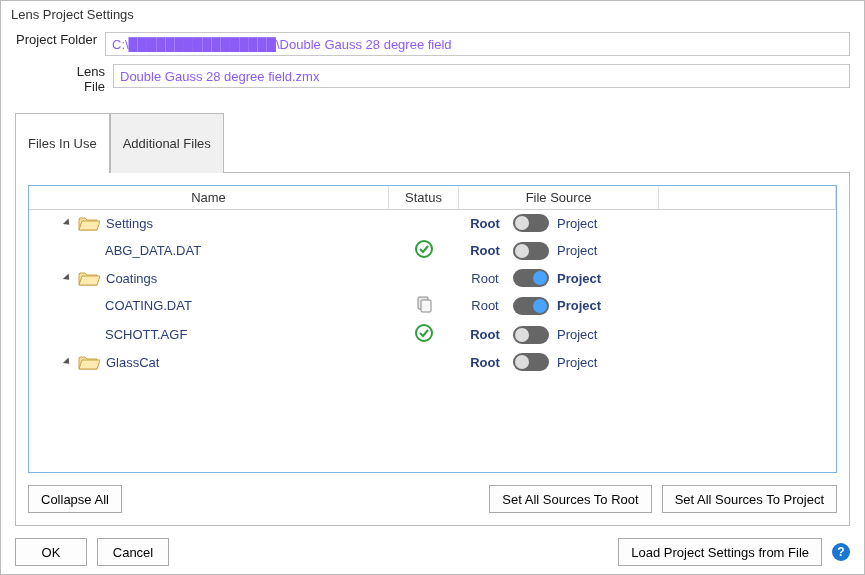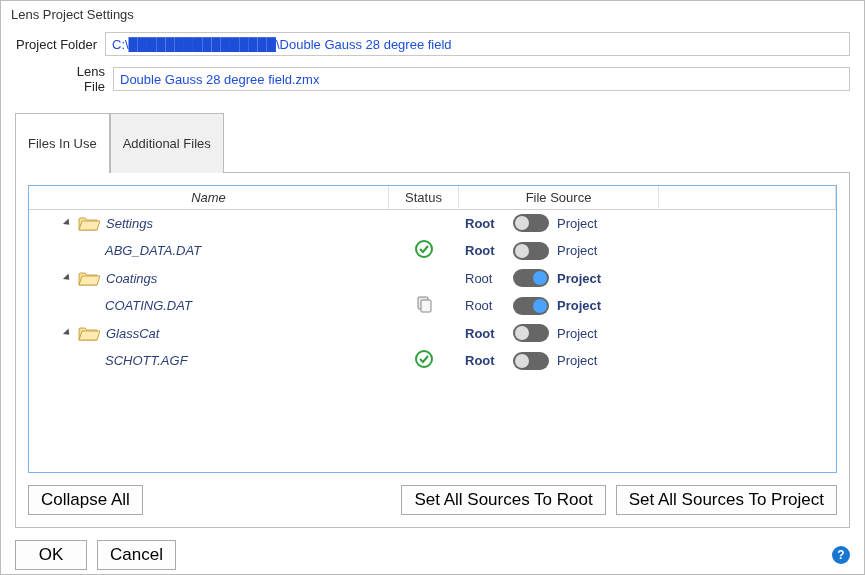--- a/index.html
+++ b/index.html
@@ -1,49 +1,49 @@
 <!DOCTYPE html>
 <html><head>
 <meta charset="utf-8">
 <style>
   * { box-sizing: border-box; font-family: "Segoe UI", Tahoma, sans-serif; }
   body { margin: 0; background: #fff; width: 865px; height: 575px; border: 1px solid #bbb; overflow: hidden; color: #333; }
   .titlebar { padding: 6px 10px; font-size: 13px; }
   .form-area { padding: 4px 14px 10px; }
-  .form-row { display: flex; align-items: center; margin-bottom: 8px; }
+  .form-row { display: flex; align-items: flex-start; margin-bottom: 8px; }
   .form-label { width: 90px; text-align: right; padding-right: 8px; font-size: 13px; color: #222; }
-  .form-input { flex: 1; border: 1px solid #c8c8c8; background: #fff; padding: 3px 6px; font-size: 13px; color: #1d4ed8; height: 24px; line-height: 16px; }
+  .form-input { flex: 1; border: 1px solid #c8c8c8; background: #fff; padding: 3px 6px; font-size: 13px; color: #8b5cf6; height: 24px; line-height: 16px; }
   .indent { margin-left: 38px; }
   .tabs-wrap { margin: 0 14px; }
   .tabstrip { display: flex; gap: 0; position: relative; bottom: -1px; }
   .tab { border: 1px solid #bbb; border-bottom: none; padding: 22px 12px; font-size: 13px; background: #f0f0f0; cursor: pointer; }
   .tab.active { background: #fff; }
   .tabpanel { border: 1px solid #bbb; padding: 12px; background: #fff; }
   .file-grid-wrap { border: 1px solid #7fb3e6; padding: 0; background: #fff; height: 288px; overflow: auto; }
   .file-grid { width: 100%; display: table; table-layout: fixed; }
   .file-grid .row { display: table-row; }
   .file-grid .cell { display: table-cell; border-bottom: 0; padding: 4px 6px; font-size: 13px; vertical-align: middle; color: #2a3e77; }
   .file-grid .header .cell { border-bottom: 1px solid #d0d0d0; border-right: 1px solid #e0e0e0; font-weight: normal; text-align: center; color: #333; padding: 4px 4px; background: #fff; }
-  .col-name { width: 360px; font-style: italic; }
+  .col-name { width: 360px; }
   .col-status { width: 70px; text-align: center; }
   .col-source { width: 200px; }
   .col-rest { width: auto; }
   .name-cell { display: flex; align-items: center; gap: 6px; }
   .name-cell.folder { padding-left: 30px; }
   .name-cell.file { padding-left: 70px; }
   .expander { width: 0; height: 0; border-left: 5px solid #555; border-top: 4px solid transparent; border-bottom: 4px solid transparent; transform: rotate(45deg); margin-right: 2px; }
   .folder-icon svg { display: block; }
   .status-cell { text-align: center; }
-  .source-cell { display: flex; align-items: center; gap: 8px; }
+  .source-cell { display: flex; align-items: center; gap: 8px; text-align: center; }
   .source-left, .source-right { font-size: 13px; color: #2a3e77; width: 40px; }
   .bold { font-weight: 600; }
   .toggle { width: 36px; height: 18px; border-radius: 9px; background: #666; position: relative; display: inline-block; cursor: pointer; }
   .toggle .dot { width: 14px; height: 14px; border-radius: 50%; background: #ddd; position: absolute; top: 2px; left: 2px; transition: none; }
   .toggle.right .dot { left: 20px; background: #4aa3ff; }
-  .btn { border: 1px solid #aaa; background: #fdfdfd; padding: 4px 12px; font-size: 17px; cursor: pointer; min-height: 28px; }
+  .btn { border: 1px solid #aaa; background: #fdfdfd; padding: 4px 12px; font-size: 13px; cursor: pointer; min-height: 28px; }
   .btn-row { display: flex; justify-content: space-between; margin-top: 12px; gap: 10px; }
   .btn-group { display: flex; gap: 10px; }
   .bottom-bar { display: flex; justify-content: space-between; align-items: center; padding: 12px 14px; }
   .help-icon { width: 18px; height: 18px; border-radius: 50%; background: #1976d2; color: #fff; font-size: 12px; display: flex; align-items: center; justify-content: center; cursor: pointer; font-weight:bold; }
 </style>
 </head>
 <body>
 
 <svg width="0" height="0" style="position:absolute">
   <defs>
@@ -174,51 +174,51 @@
                 <span class="toggle right">
                   <span class="dot"></span>
                 </span>
                 <span class="source-right bold">Project</span>
               </div>
             </div>
             <div class="cell col-rest"></div>
           </div>
           <div class="row">
             <div class="cell col-name">
+              <div class="name-cell file">
+                <span>SCHOTT.AGF</span>
+              </div>
+            </div>
+            <div class="cell col-status status-cell"><span><svg width="18" height="18">
+                  <use href="#ico-ok"></use>
+                </svg></span></div>
+            <div class="cell col-source">
+              <div class="source-cell">
+                <span class="source-left bold">Root</span>
+                <span class="toggle">
+                  <span class="dot"></span>
+                </span>
+                <span class="source-right">Project</span>
+              </div>
+            </div>
+            <div class="cell col-rest"></div>
+          </div>
+          <div class="row">
+            <div class="cell col-name">
               <div class="name-cell folder">
                 <span class="expander"></span>
                 <span class="folder-icon">
                   <svg width="22" height="16">
                     <use href="#ico-folder"></use>
                   </svg>
                 </span>
                 <span>GlassCat</span>
               </div>
             </div>
             <div class="cell col-status status-cell"></div>
-            <div class="cell col-source">
-              <div class="source-cell">
-                <span class="source-left bold">Root</span>
-                <span class="toggle">
-                  <span class="dot"></span>
-                </span>
-                <span class="source-right">Project</span>
-              </div>
-            </div>
-            <div class="cell col-rest"></div>
-          </div>
-          <div class="row">
-            <div class="cell col-name">
-              <div class="name-cell file">
-                <span>SCHOTT.AGF</span>
-              </div>
-            </div>
-            <div class="cell col-status status-cell"><span><svg width="18" height="18">
-                  <use href="#ico-ok"></use>
-                </svg></span></div>
             <div class="cell col-source">
               <div class="source-cell">
                 <span class="source-left bold">Root</span>
                 <span class="toggle">
                   <span class="dot"></span>
                 </span>
                 <span class="source-right">Project</span>
               </div>
             </div>
             <div class="cell col-rest"></div>
@@ -238,15 +238,16 @@
 
   </div>
 </div>
 
 <div class="bottom-bar">
   <div class="btn-group">
     <button class="btn" style="min-width:72px">OK</button>
     <button class="btn" style="min-width:72px">Cancel</button>
   </div>
   <div class="btn-group" style="align-items:center">
+    <button class="btn">Load Project Settings from File</button>
     <div class="help-icon">?</div>
   </div>
 </div>
 
 </body></html>

